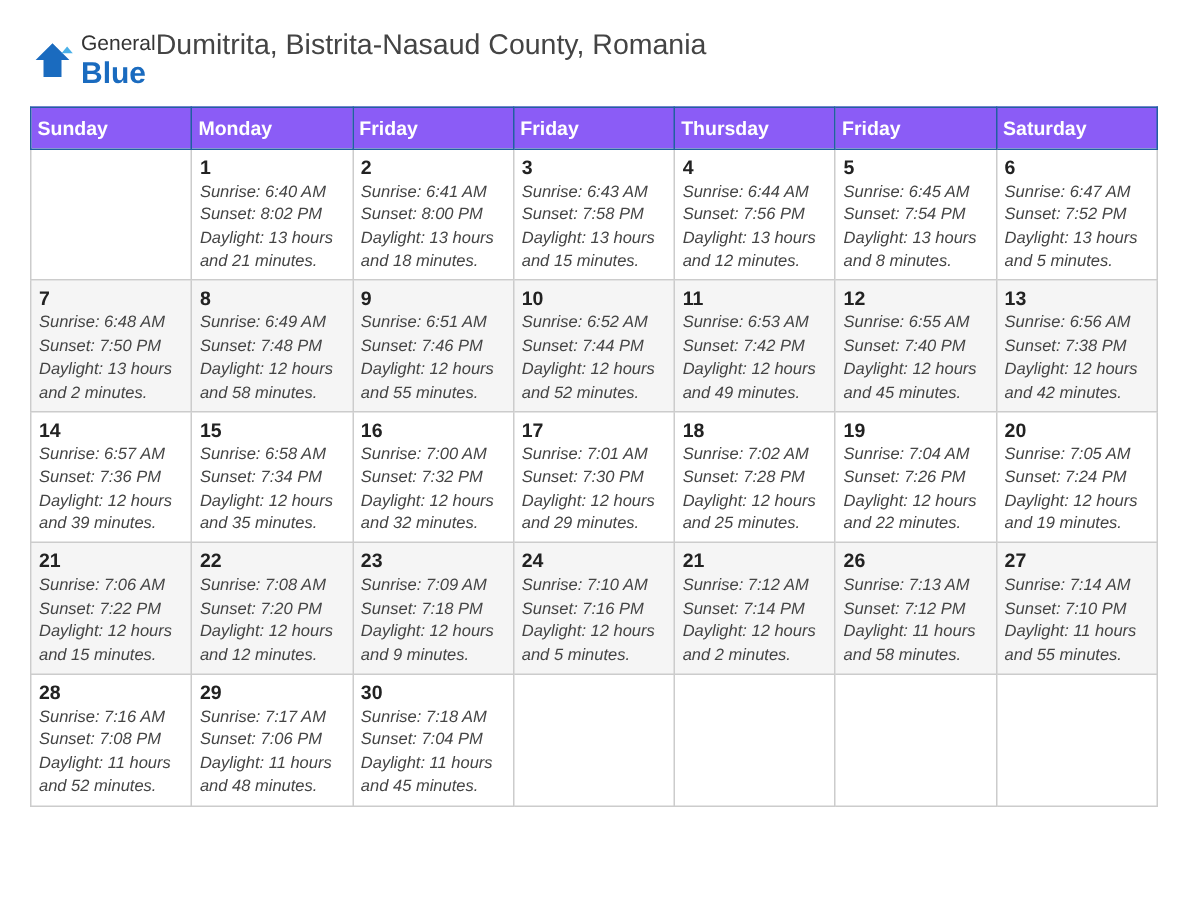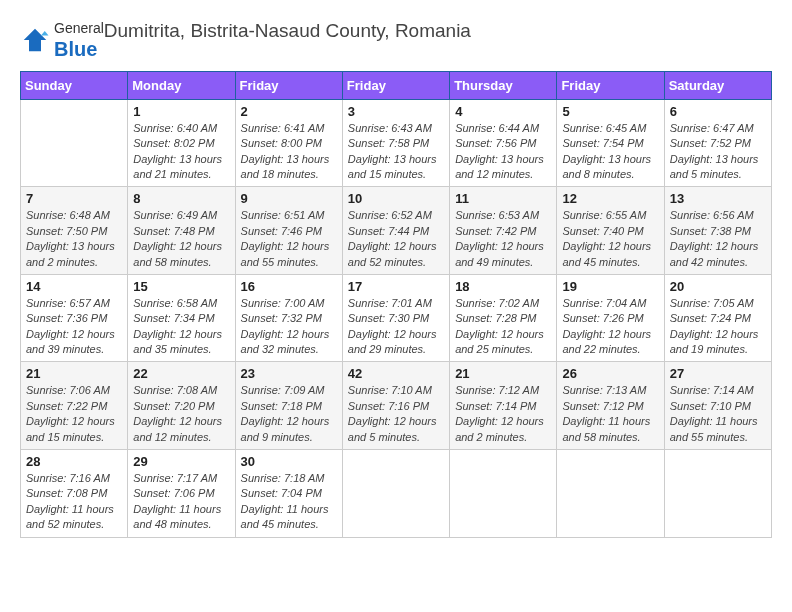--- a/index.html
+++ b/index.html
@@ -273,21 +273,21 @@
           Sunrise: 7:08 AM<br>Sunset: 7:20 PM<br>Daylight: 12 hours and 12 minutes.
         </div>
       </td>
         <td>
         <span class="day-num">23</span>
         <div class="day-info">
           Sunrise: 7:09 AM<br>Sunset: 7:18 PM<br>Daylight: 12 hours and 9 minutes.
         </div>
       </td>
         <td>
-        <span class="day-num">42</span>
+        <span class="day-num">24</span>
         <div class="day-info">
           Sunrise: 7:10 AM<br>Sunset: 7:16 PM<br>Daylight: 12 hours and 5 minutes.
         </div>
       </td>
         <td>
         <span class="day-num">21</span>
         <div class="day-info">
           Sunrise: 7:12 AM<br>Sunset: 7:14 PM<br>Daylight: 12 hours and 2 minutes.
         </div>
       </td>

